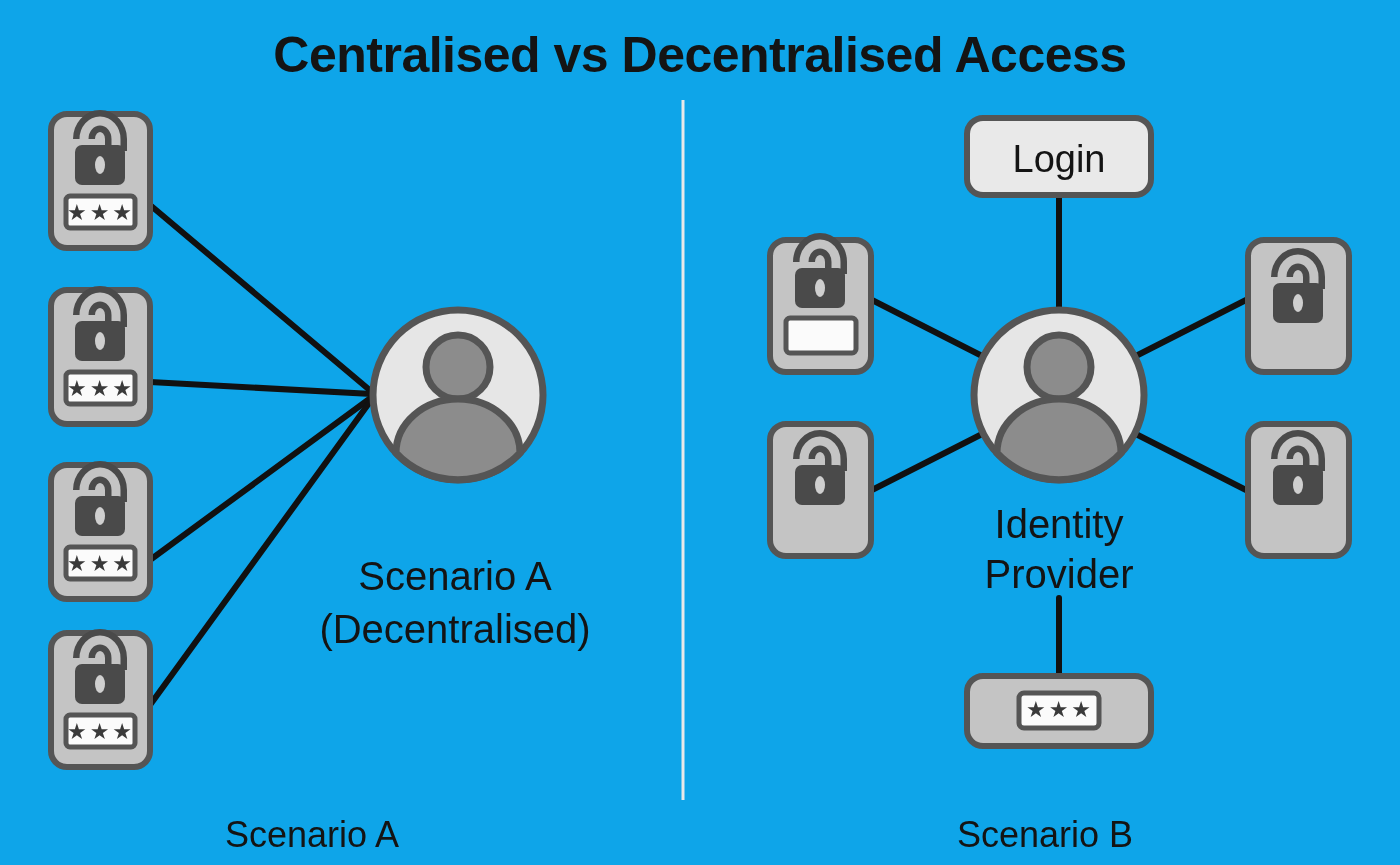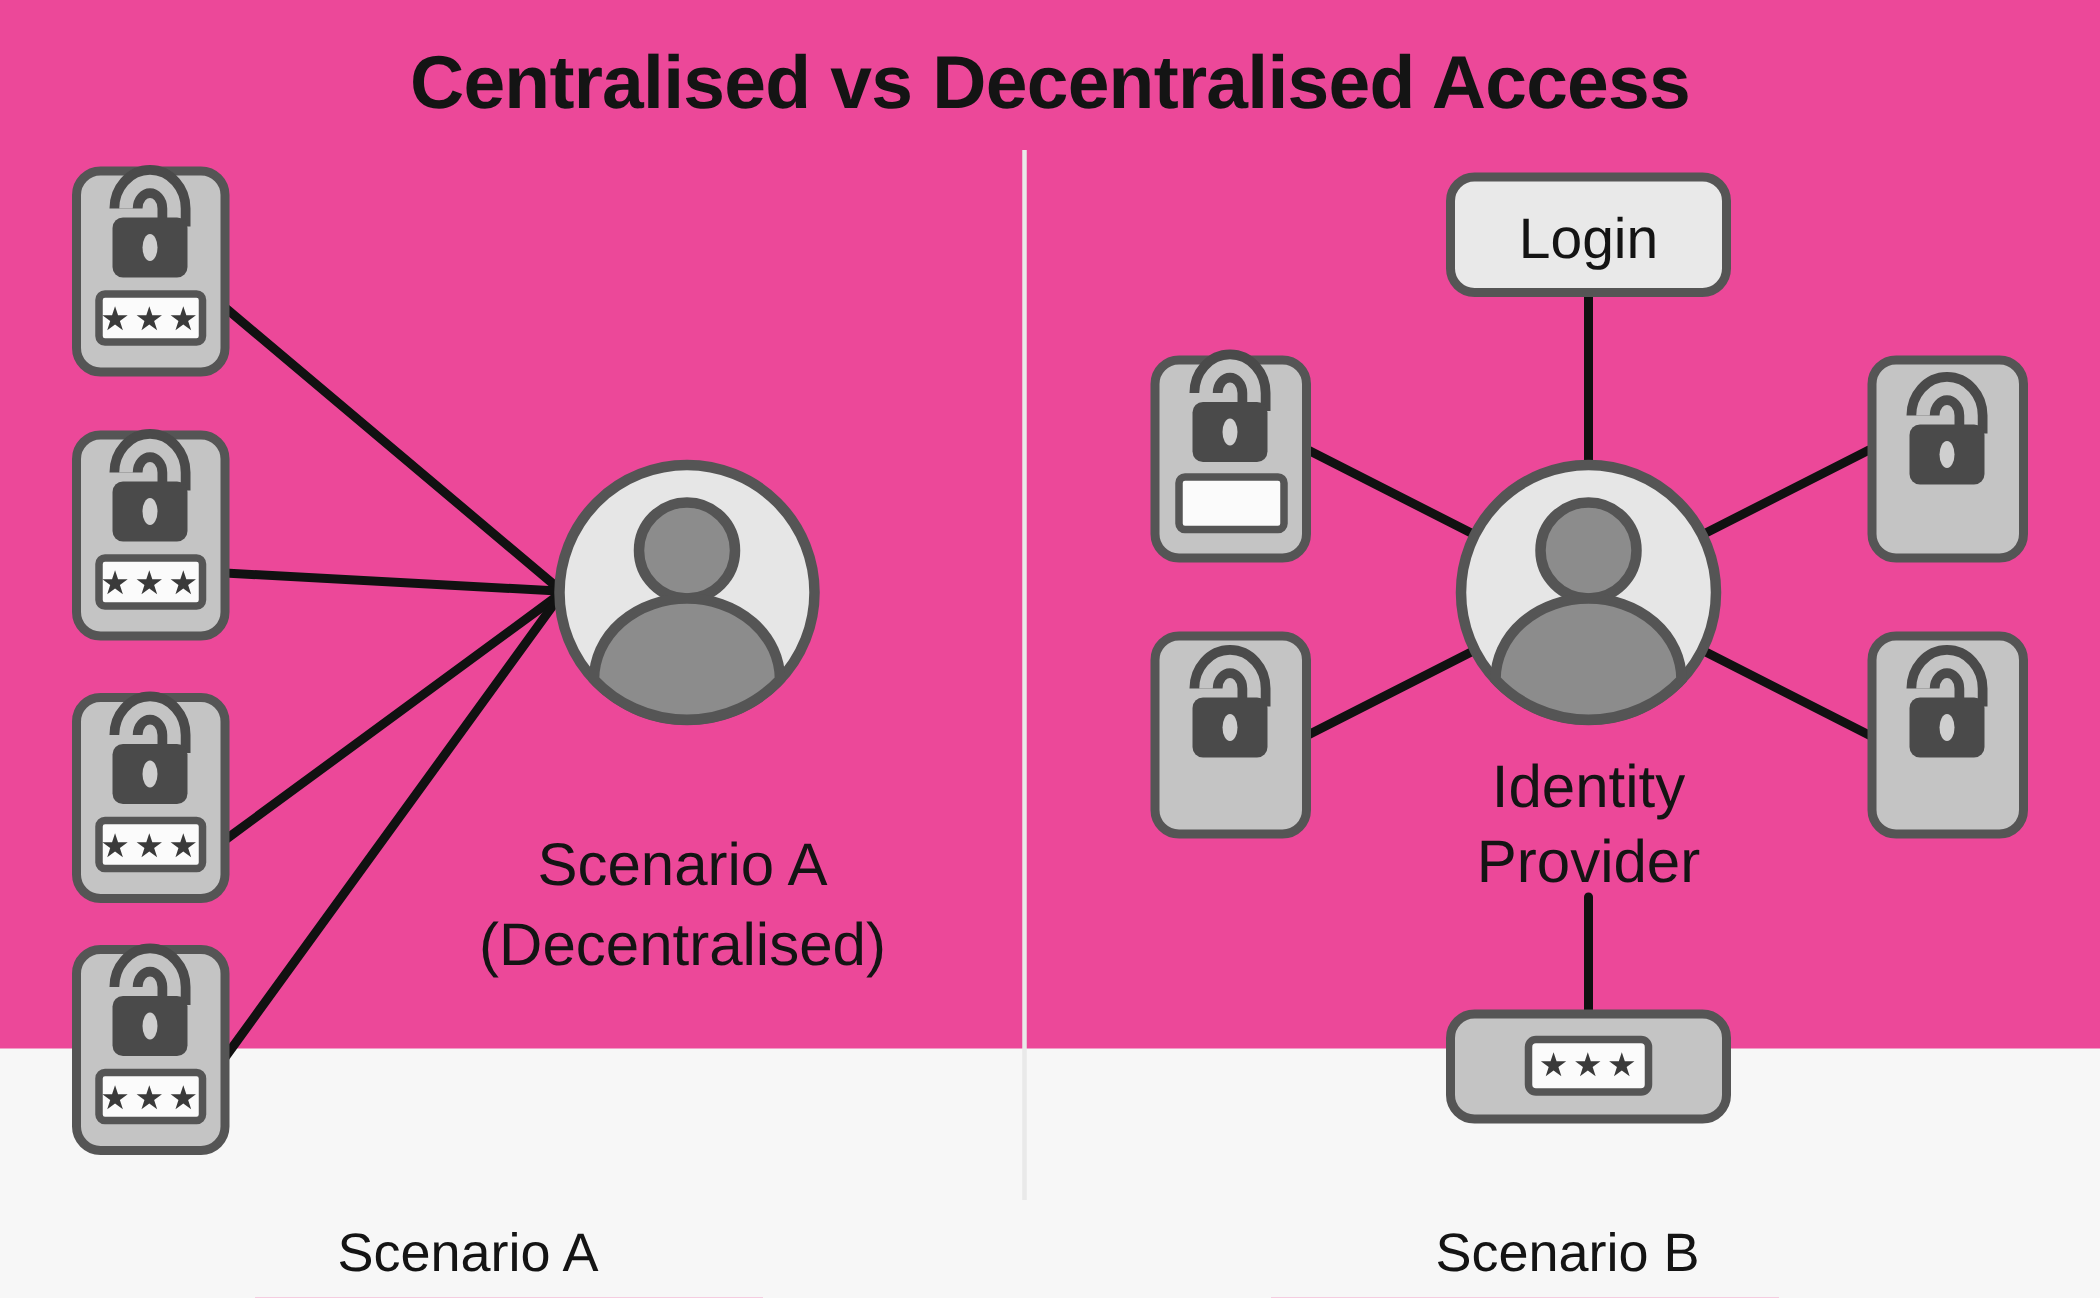--- a/index.html
+++ b/index.html
@@ -7,22 +7,22 @@
   html, body {
     width: 1400px;
     height: 865px;
     background: #f7f7f7;
     font-family: "Liberation Sans", sans-serif;
     overflow: hidden;
   }
   #stage {
     position: relative;
     width: 1400px;
-    height: 699px;
-    background: #ec4899;
+    height: 865px;
+    background: #0ea5e9;
   }
   #diagram-svg {
     position: absolute;
     left: 0;
     top: 0;
     width: 1400px;
     height: 865px;
   }
   .title-text {
     font-family: "Liberation Sans", sans-serif;

